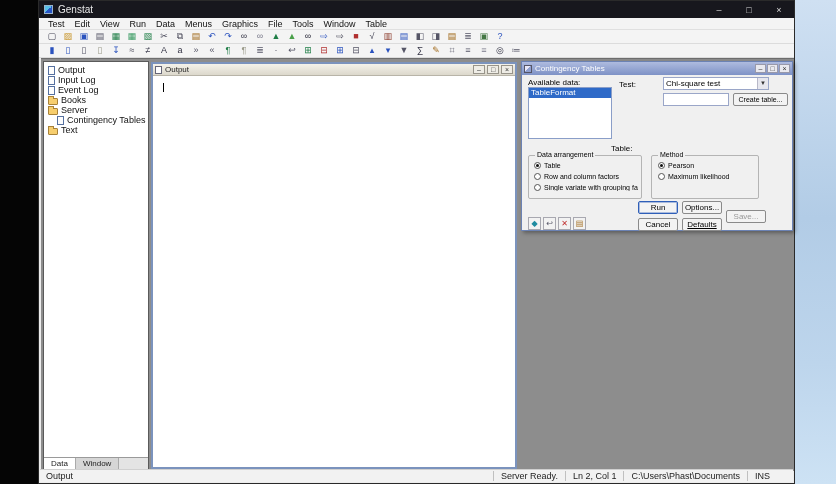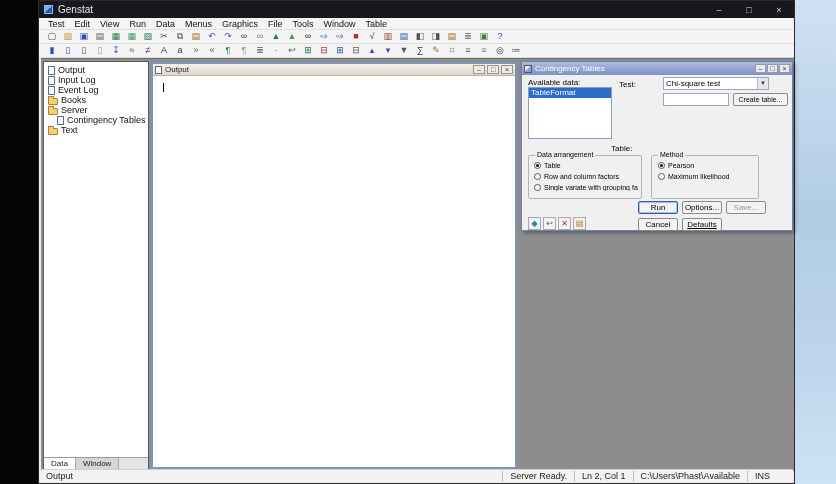--- a/index.html
+++ b/index.html
@@ -79,21 +79,21 @@
   #grp-m { left:129px; top:93px; width:108px; height:44px; }
   .grp-legend { position:absolute; top:-5px; left:6px; background:#f0f0f0; padding:0 2px; font-size:7px; color:#000; }
   .radio { position:absolute; display:flex; align-items:center; gap:3px; white-space:nowrap; overflow:hidden; }
   .rlabel { font-size:7px; color:#000; }
   .rdot { flex:0 0 auto; width:7px; height:7px; border:1px solid #555; border-radius:50%; background:#fff; position:relative; }
   .rdot.on::after { content:""; position:absolute; left:1px; top:1px; right:1px; bottom:1px; background:#111; border-radius:50%; }
   .btn { position:absolute; width:40px; height:13px; background:#f3f3f3; border:1px solid #8a8a8a; border-radius:2px; display:flex; align-items:center; justify-content:center; font-size:8px; color:#000; font-family:inherit; }
   .btn.default { border-color:#2f5fb8; box-shadow:inset 0 0 0 1px #aabbdd; }
   .btn.disabled { color:#999; }
   #btn-create { left:211px; top:31px; width:55px; font-size:7px; }
-  #btn-run { left:116px; top:139px; } #btn-options { left:160px; top:139px; } #btn-save { left:204px; top:139px; }
+  #btn-run { left:116px; top:139px; } #btn-options { left:160px; top:139px; } #btn-save { left:204px; top:148px; }
   #btn-cancel { left:116px; top:156px; } #btn-defaults { left:160px; top:156px;text-decoration:underline; }
   .dlg-tools { position:absolute; left:6px; top:155px; display:flex; gap:2px; }
   .dtool { width:13px; height:13px; border:1px solid #a8a8b0; background:#f2f2f2; font-size:8px; line-height:11px; text-align:center; }
 
   
   .statusbar { position:absolute; left:1px; right:1px; bottom:1px; height:13px; background:#f2f2f2; border-top:1px solid #d0d0d0; display:flex; align-items:center; font-size:9px; color:#222; }
   .sb-left { padding-left:6px; }
   .sb-right { margin-left:auto; display:flex; align-items:center; height:100%; padding-right:16px; }
   .sb-panel { border-left:1px solid #c0c0c0; padding:0 7px; white-space:nowrap; }
 </style>
@@ -441,18 +441,18 @@
         </div>
     </div>
 
   </div>
 
   <div class="statusbar">
     <span class="sb-left">Output</span>
     <div class="sb-right">
       <span class="sb-panel">Server Ready.</span>
       <span class="sb-panel">Ln 2, Col 1</span>
-      <span class="sb-panel">C:\Users\Phast\Available</span>
+      <span class="sb-panel">C:\Users\Phast\Documents</span>
       <span class="sb-panel">INS</span>
     </div>
   </div>
 
 </div>
 
 </body></html>

